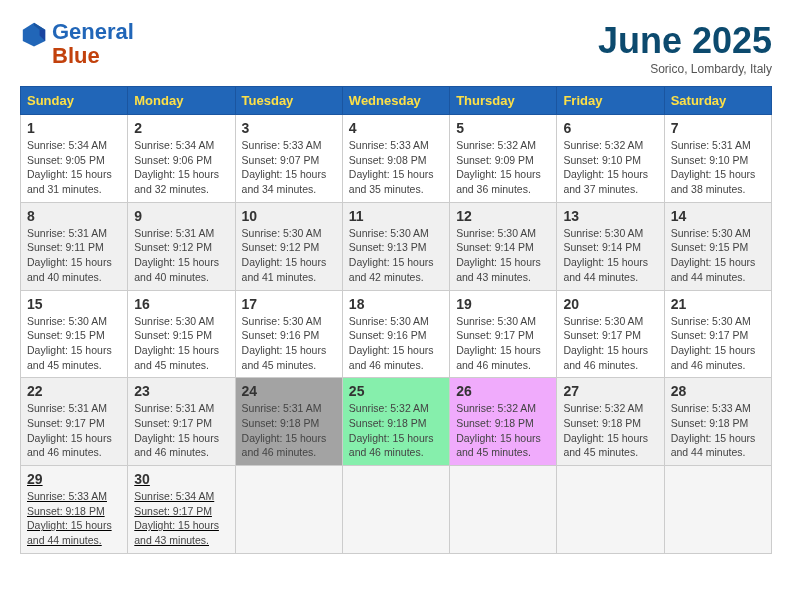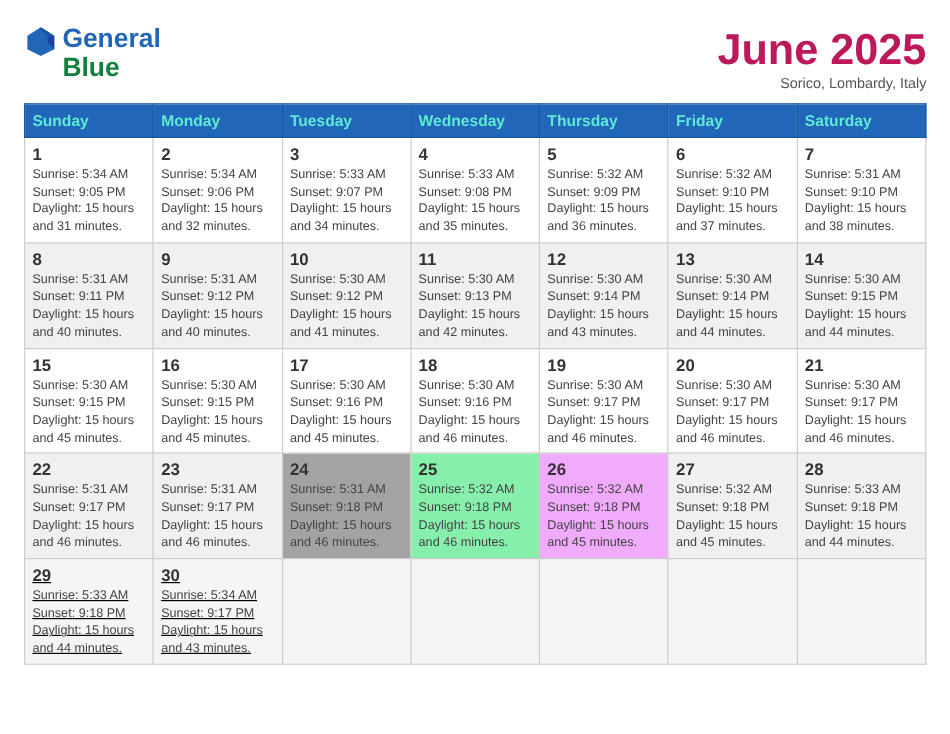--- a/index.html
+++ b/index.html
@@ -33,34 +33,34 @@
       width: 28px;
       height: 28px;
       margin-right: 4px;
     }
     .title-section {
       text-align: right;
     }
     .month-title {
       font-size: 36px;
       font-weight: bold;
-      color: #be185d;
+      color: #0c4a6e;
     }
     .location-title {
       font-size: 12px;
       color: #555;
     }
     .calendar {
       width: 100%;
       border-collapse: collapse;
       font-size: 11px;
     }
     .calendar th {
       background-color: #2166b8;
-      color: #5eead4;
+      color: #fde047;
       text-align: left;
       padding: 6px 6px;
       font-size: 13px;
       font-weight: bold;
       border: 1px solid #1a55a0;
     }
     .calendar td {
       vertical-align: top;
       padding: 5px 6px;
       border: 1px solid #ccc;
@@ -93,21 +93,21 @@
 
 <div class="header-section">
   <div class="logo">
     <svg class="logo-icon" viewBox="0 0 40 40">
       <polygon points="20,4 36,14 36,30 20,38 4,30 4,14" fill="#2166b8"></polygon>
       <polygon points="20,4 36,14 28,14 20,8" fill="#1a55a0"></polygon>
       <polygon points="36,14 36,30 28,22 28,14" fill="#1a44a0"></polygon>
     </svg>
     <div class="logo-text">
       <div><span>General</span></div>
-      <div style="color:#15803d;">Blue</div>
+      <div style="color:#c2410c;">Blue</div>
     </div>
   </div>
   <div class="title-section">
     <div class="month-title">June 2025</div>
     <div class="location-title">Sorico, Lombardy, Italy</div>
   </div>
 </div>
 
 <table class="calendar">
   <thead>

